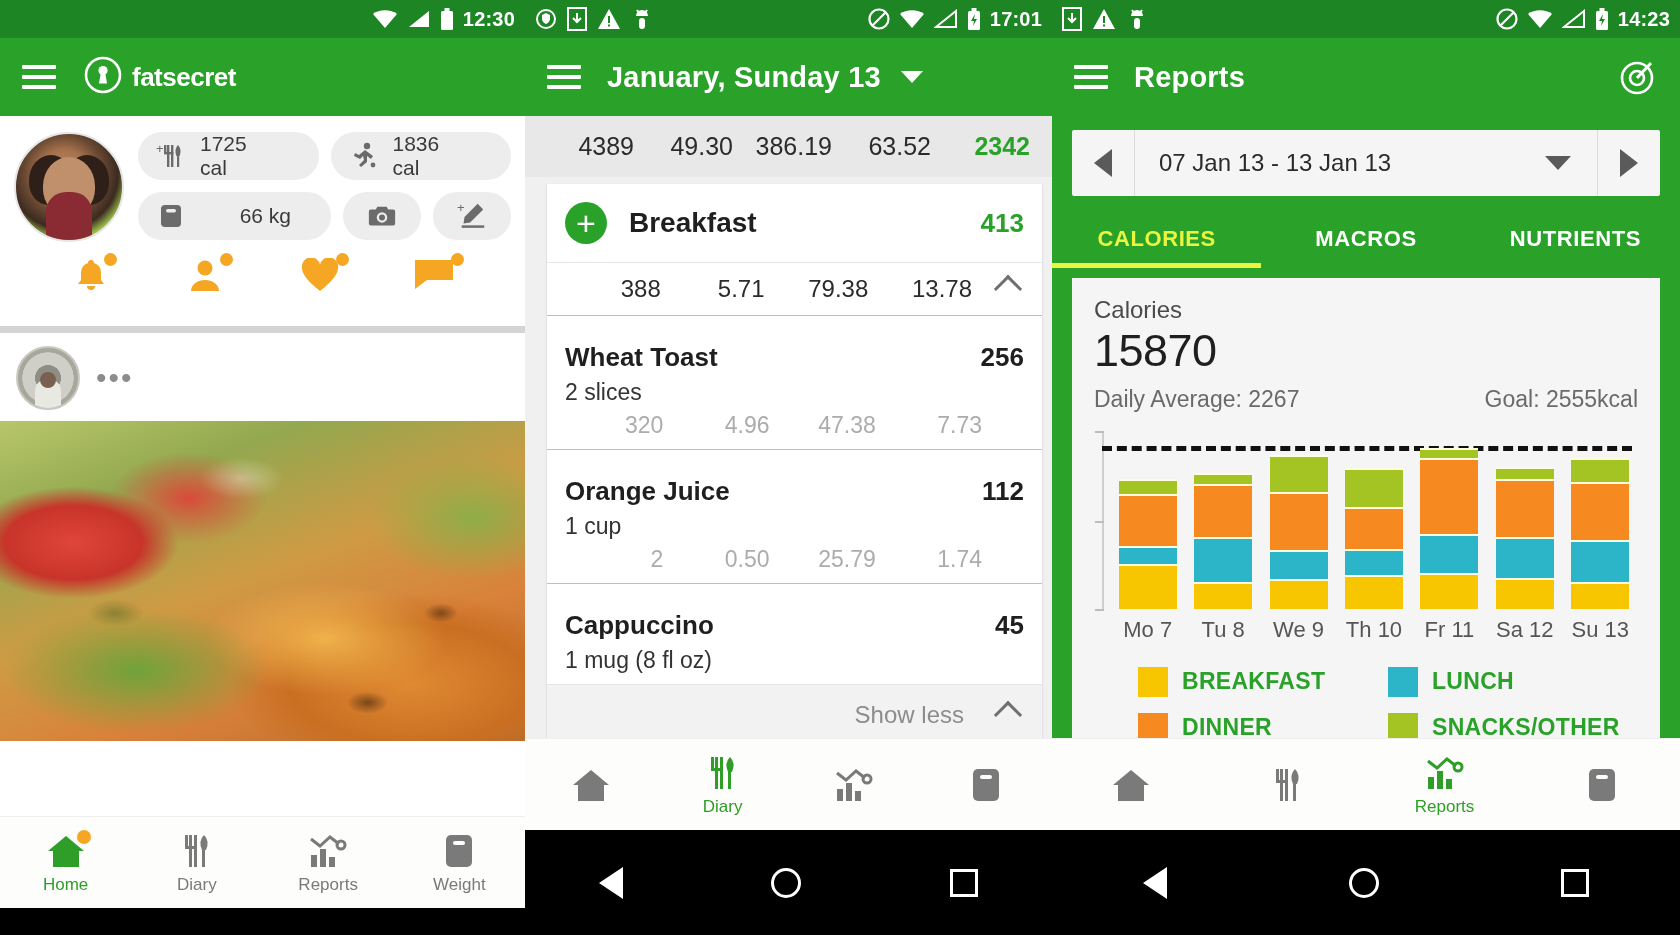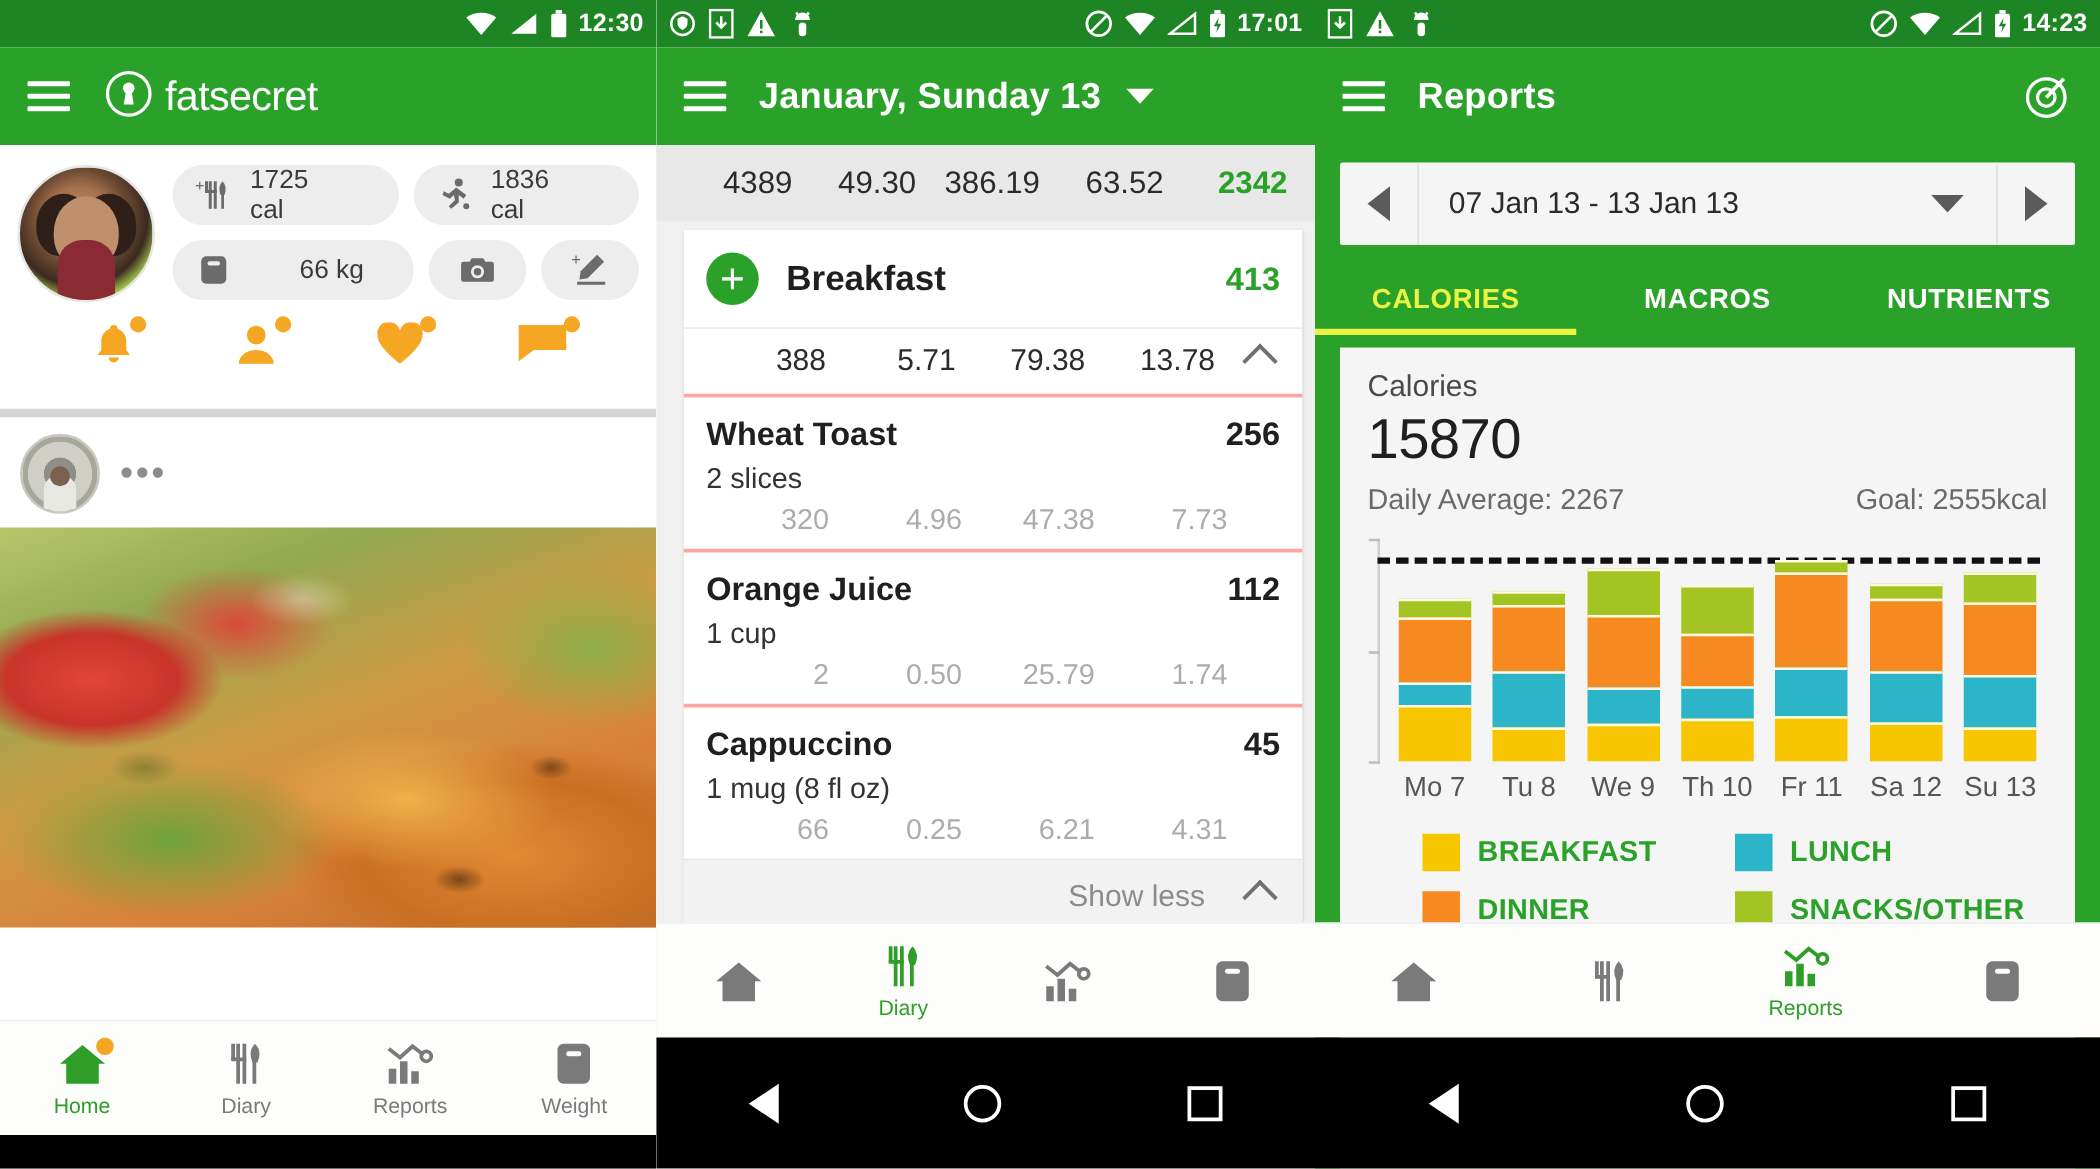--- a/index.html
+++ b/index.html
@@ -29,21 +29,21 @@
   
   .appbar {
     height: 78px; background: #2aa22a; display: flex; align-items: center;
     padding: 0 22px; color: #fff; position: relative;
   }
   .hamburger { width: 34px; height: 24px; display: flex; flex-direction: column;
                justify-content: space-between; cursor: pointer; flex: 0 0 auto; }
   .hamburger span { display: block; height: 4px; background: #fff; border-radius: 1px; }
   .appbar-title { font-size: 29px; font-weight: bold; color: #fff; margin-left: 26px; letter-spacing: .2px;}
   .brand { display: flex; align-items: center; margin-left: 28px; gap: 10px; }
-  .brand-word { font-size: 33px; color: #fff; letter-spacing: -0.5px; font-weight: 400; }
+  .brand-word { font-size: 26px; color: #fff; letter-spacing: -0.5px; font-weight: 700; }
   .caret-down { width: 0; height: 0; border-left: 11px solid transparent;
                 border-right: 11px solid transparent; border-top: 12px solid #fff;
                 margin-left: 20px; }
 
   
   .p1-body { background: #fff; height: calc(935px - 38px); position: relative; }
   .profile-block { padding: 16px 14px 10px 14px; background: #fff; }
   .profile-row { display: flex; align-items: flex-start; gap: 14px; }
   .avatar {
     width: 110px; height: 110px; border-radius: 50%;
@@ -140,21 +140,21 @@
   .meal-card { background: #fff; margin: 7px 10px 0 22px; box-shadow: 0 1px 2px rgba(0,0,0,.18); }
   .meal-head { display: flex; align-items: center; padding: 18px 18px 18px 18px; gap: 22px; }
   .plus-btn { width: 42px; height: 42px; border-radius: 50%; background: #2aa22a; color: #fff;
     display: flex; align-items: center; justify-content: center; font-size: 34px; line-height: 1; font-weight: 300;}
   .meal-title { font-size: 28px; font-weight: bold; color: #1f1f1f; }
   .meal-cals { margin-left: auto; font-size: 26px; font-weight: bold; color: #2aa22a; }
   .macro-row { display: flex; align-items: center; padding: 12px 18px; border-top: 1px solid #e6e6e6; }
   .macro-row .m { flex: 1; text-align: right; padding-right: 8px; font-size: 24px; color: #2b2b2b; }
   .chev { width: 20px; height: 20px; border-left: 3px solid #6f6f6f; border-top: 3px solid #6f6f6f;
           transform: rotate(45deg); margin-left: 18px; margin-right: 6px; }
-  .food-row { border-top: 3px solid #fca5a5; padding: 14px 18px 10px 18px; }
+  .food-row { border-top: 1px solid #fca5a5; padding: 26px 18px 10px 18px; }
   .food-top { display: flex; align-items: baseline; }
   .food-name { font-size: 26px; font-weight: bold; color: #1f1f1f; }
   .food-cal { margin-left: auto; font-size: 26px; font-weight: bold; color: #1f1f1f; }
   .food-serv { font-size: 23px; color: #333; margin-top: 6px; }
   .food-macros { display: flex; margin-top: 6px; }
   .food-macros .m { flex: 1; text-align: right; padding-right: 8px; font-size: 23px; color: #acacac; }
   .food-macros .sp { width: 34px; }
   .showless-row { background:#f2f2f2; border-top:1px solid #e6e6e6; padding: 16px 18px; display:flex; align-items:center; justify-content:flex-end; gap: 16px;}
   .showless-txt { font-size: 24px; color: #8c8c8c; }
 
@@ -546,27 +546,20 @@
             <div class="sp"></div>
           </div>
         </div>
 
         <div class="food-row">
           <div class="food-top">
             <div class="food-name">Cappuccino</div>
             <div class="food-cal">45</div>
           </div>
           <div class="food-serv">1 mug (8 fl oz)</div>
-          <div class="food-macros">
-            <div class="m">66</div>
-            <div class="m">0.25</div>
-            <div class="m">6.21</div>
-            <div class="m">4.31</div>
-            <div class="sp"></div>
-          </div>
         </div>
 
         <div class="showless-row">
           <div class="showless-txt">Show less</div>
           <div class="chev"></div>
         </div>
       </div>
 
       <div class="bottomnav">
         <div class="bn-item">

